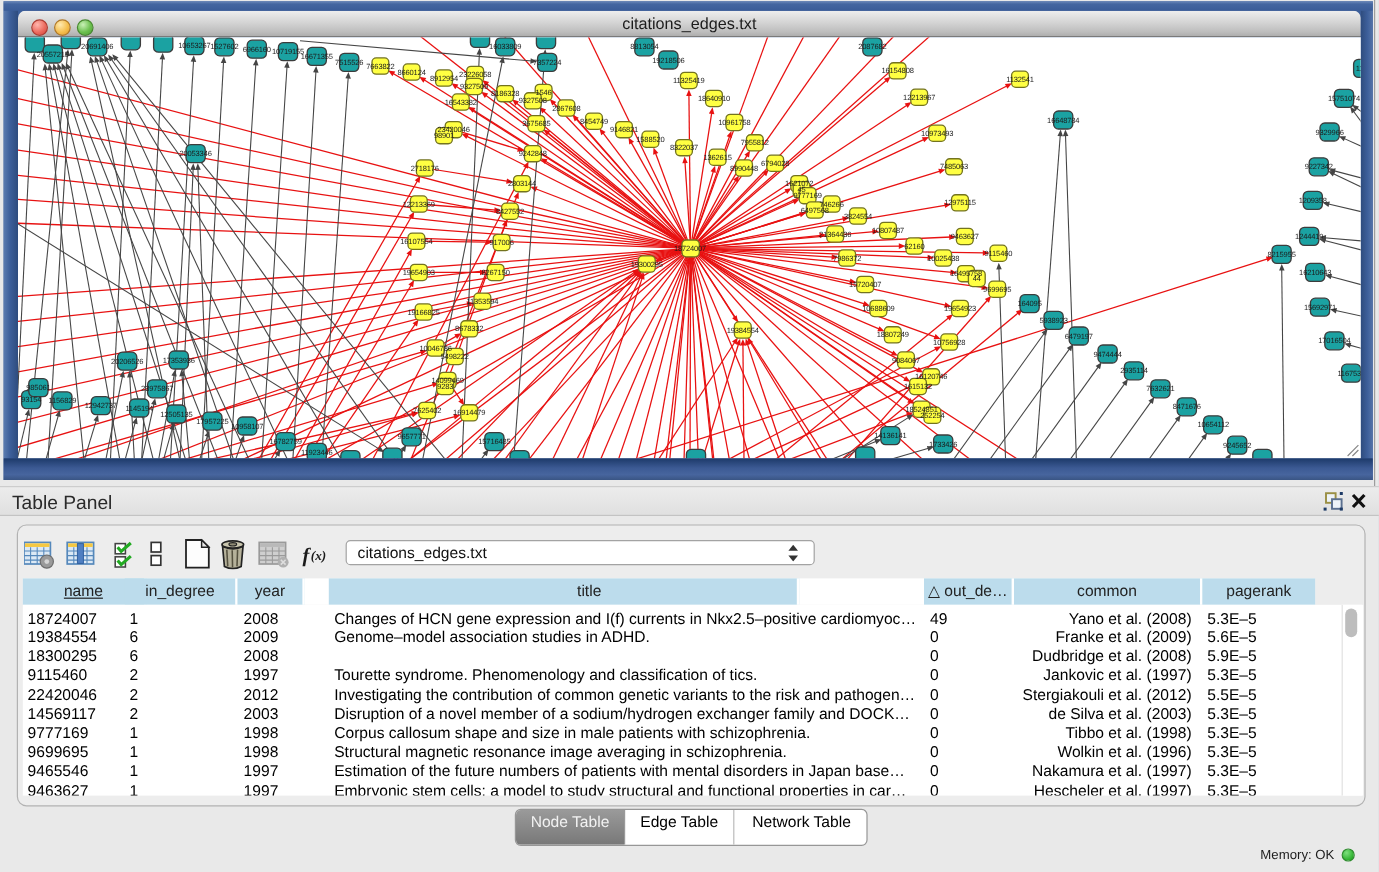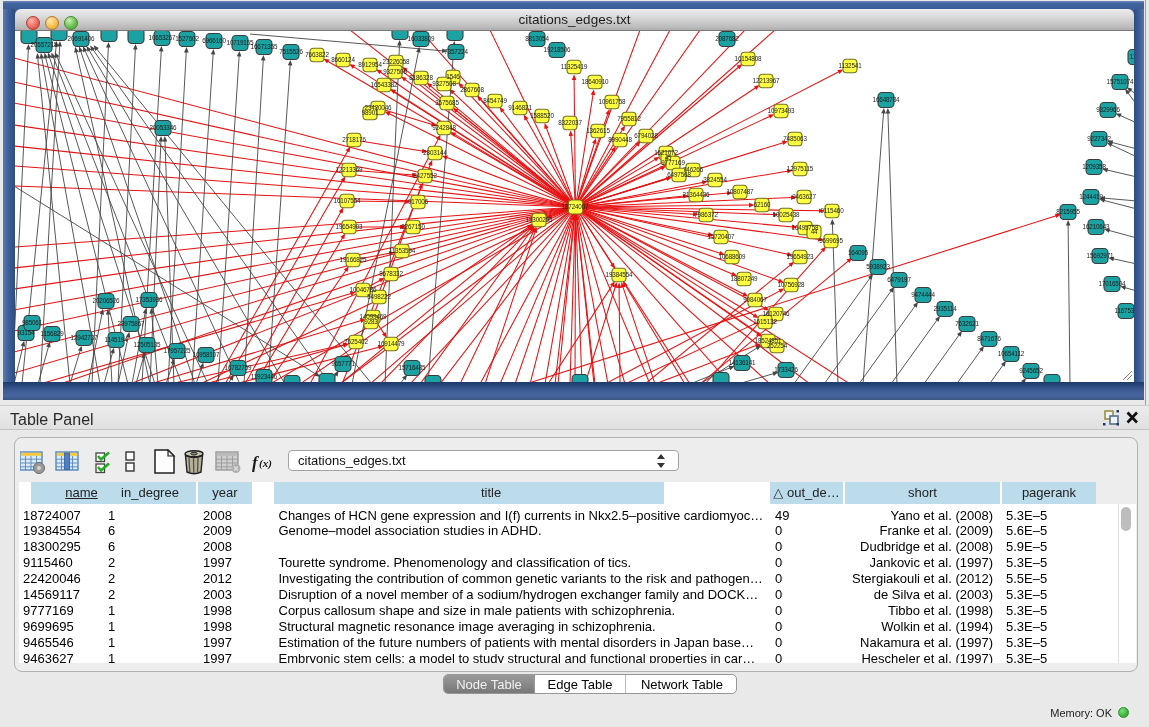--- a/index.html
+++ b/index.html
@@ -33,21 +33,21 @@
  box-sizing:border-box;text-align:center;font-size:13px;color:#222;line-height:21px;}
 #tbody{position:absolute;left:19px;top:504px;width:1116px;height:159px;background:#fff;overflow:hidden;padding-top:3.5px;box-sizing:border-box;}
 .tr{position:relative;height:15.9px;}
 .c{position:absolute;top:0;font-size:13px;color:#000;white-space:nowrap;height:16px;line-height:15px;}
 .c1{left:4px;}.c2{left:89px;}.c3{left:184px;}.c4{left:259.5px;}
 .c5{left:756px;}.c6{left:826px;width:148px;text-align:right;}.c7{left:987px;}
 #sbar{position:absolute;left:1118px;top:504px;width:17px;height:159px;background:#fff;
  border-left:1px solid #e2e2e2;}
 #thumb{position:absolute;left:1121px;top:507px;width:10px;height:24px;background:#bdbdbd;
  border-radius:5px;}
-#tabs{position:absolute;left:443px;top:674px;width:294px;height:20px;
+#tabs{position:absolute;left:429px;top:674px;width:294px;height:31px;
  border:1px solid #979797;border-radius:5px;background:#fff;box-sizing:border-box;
  overflow:hidden;}
 .tab{position:absolute;top:0;height:100%;font-size:13px;text-align:center;line-height:19px;color:#000000;}
 #tab1{left:0;width:90px;background:linear-gradient(#9a9a9a,#787878);color:#f2f2f2;}
 #tab2{left:90px;width:91px;border-left:1px solid #9a9a9a;box-sizing:border-box;}
 #tab3{left:181px;width:113px;border-left:1px solid #bbb;box-sizing:border-box;}
 #mem{position:absolute;right:37px;top:707px;font-size:11px;color:#1c1c1c;}
 #memdot{position:absolute;right:20px;top:707px;width:11px;height:11px;border-radius:50%;
  background:radial-gradient(circle at 35% 30%,#7de07d,#2eb12e 70%);border:1px solid #2e8c2e;box-sizing:border-box;}
 #redge{position:absolute;left:1145px;top:0;width:1px;height:405px;background:#9d9d9d;}
@@ -1071,26 +1071,26 @@
     <text x="239" y="18" font-family="Liberation Serif,serif" font-size="11" font-style="italic" font-weight="bold" fill="#1a1a1a">(x)</text>
   </svg>
 <div id="combo">
     <span>citations_edges.txt</span>
  <svg width="10" height="14" viewBox="0 0 10 14" style="position:absolute;right:12px;top:3px;">
   <path d="M5,0 L9,5 L1,5 Z" fill="#333"></path>
       <path d="M5,14 L9,9 L1,9 Z" fill="#333"></path>
  </svg>
 </div>
 <div id="thead">
- <div class="h" style="left:12px;width:103px;text-decoration:underline;">name</div>
+ <div class="h" style="left:0;width:103px;text-decoration:underline;">name</div>
  <div class="h" style="left:85px;width:94px;">in_degree</div>
  <div class="h" style="left:179px;width:56px;">year</div>
  <div class="h" style="left:255px;width:392px;padding-left:44px;">title</div>
  <div class="h" style="left:751px;width:75px;">△ out_de…</div>
- <div class="h" style="left:826px;width:157px;">short</div>
+ <div class="h" style="left:826px;width:157px;">common</div>
  <div class="h" style="left:983px;width:94px;border-right:none;">pagerank</div>
 </div>
 <div id="tbody">
     <div class="tr">
       <div class="c c1">18724007</div>
       <div class="c c2">1</div>
       <div class="c c3">2008</div>
       <div class="c c4">Changes of HCN gene expression and I(f) currents in Nkx2.5–positive cardiomyoc…</div>
       <div class="c c5">49</div>
       <div class="c c6">Yano et al. (2008)</div>
@@ -1148,21 +1148,21 @@
       <div class="c c5">0</div>
       <div class="c c6">Tibbo et al. (1998)</div>
       <div class="c c7">5.3E–5</div>
     </div>
     <div class="tr">
       <div class="c c1">9699695</div>
       <div class="c c2">1</div>
       <div class="c c3">1998</div>
       <div class="c c4">Structural magnetic resonance image averaging in schizophrenia.</div>
       <div class="c c5">0</div>
-      <div class="c c6">Wolkin et al. (1994)</div>
+      <div class="c c6">Wolkin et al. (1996)</div>
       <div class="c c7">5.3E–5</div>
     </div>
     <div class="tr">
       <div class="c c1">9465546</div>
       <div class="c c2">1</div>
       <div class="c c3">1997</div>
       <div class="c c4">Estimation of the future numbers of patients with mental disorders in Japan base…</div>
       <div class="c c5">0</div>
       <div class="c c6">Nakamura et al. (1997)</div>
       <div class="c c7">5.3E–5</div>

